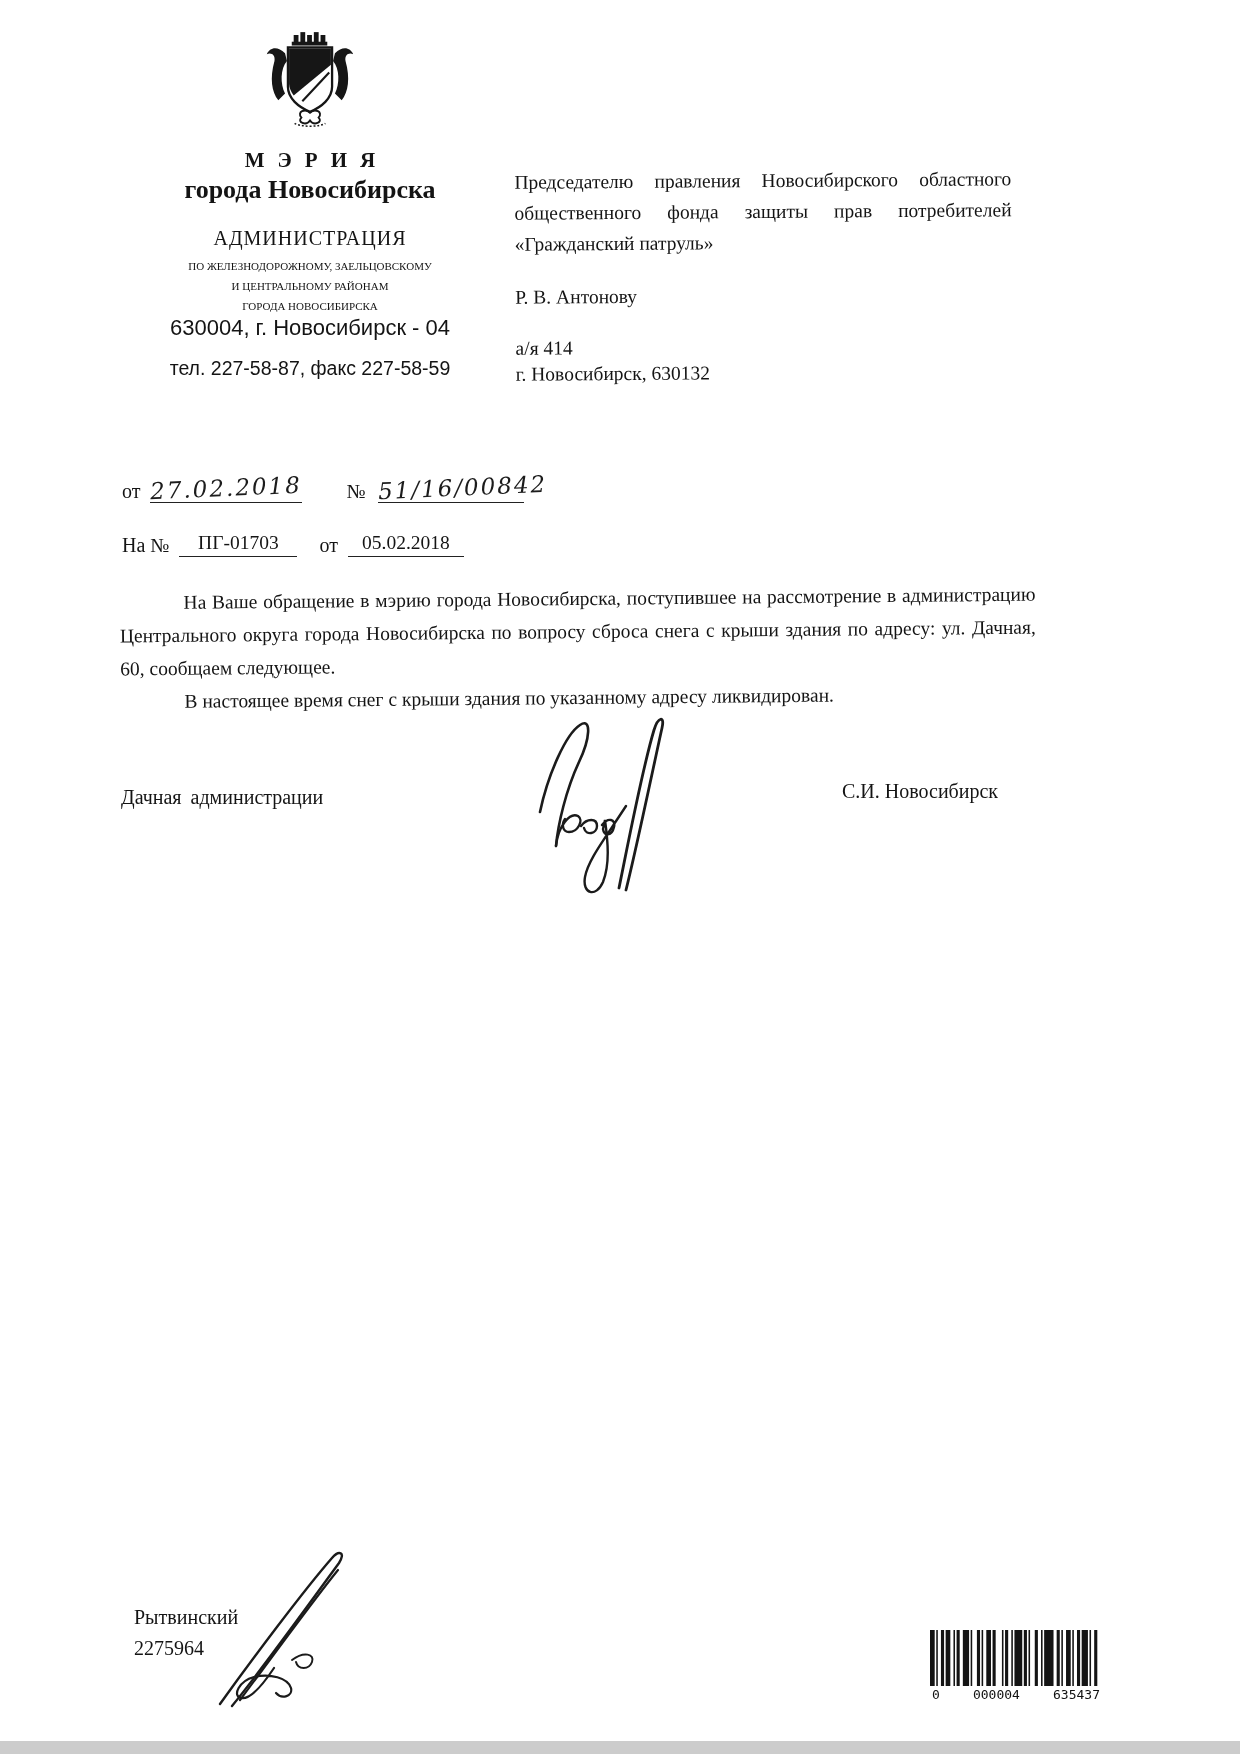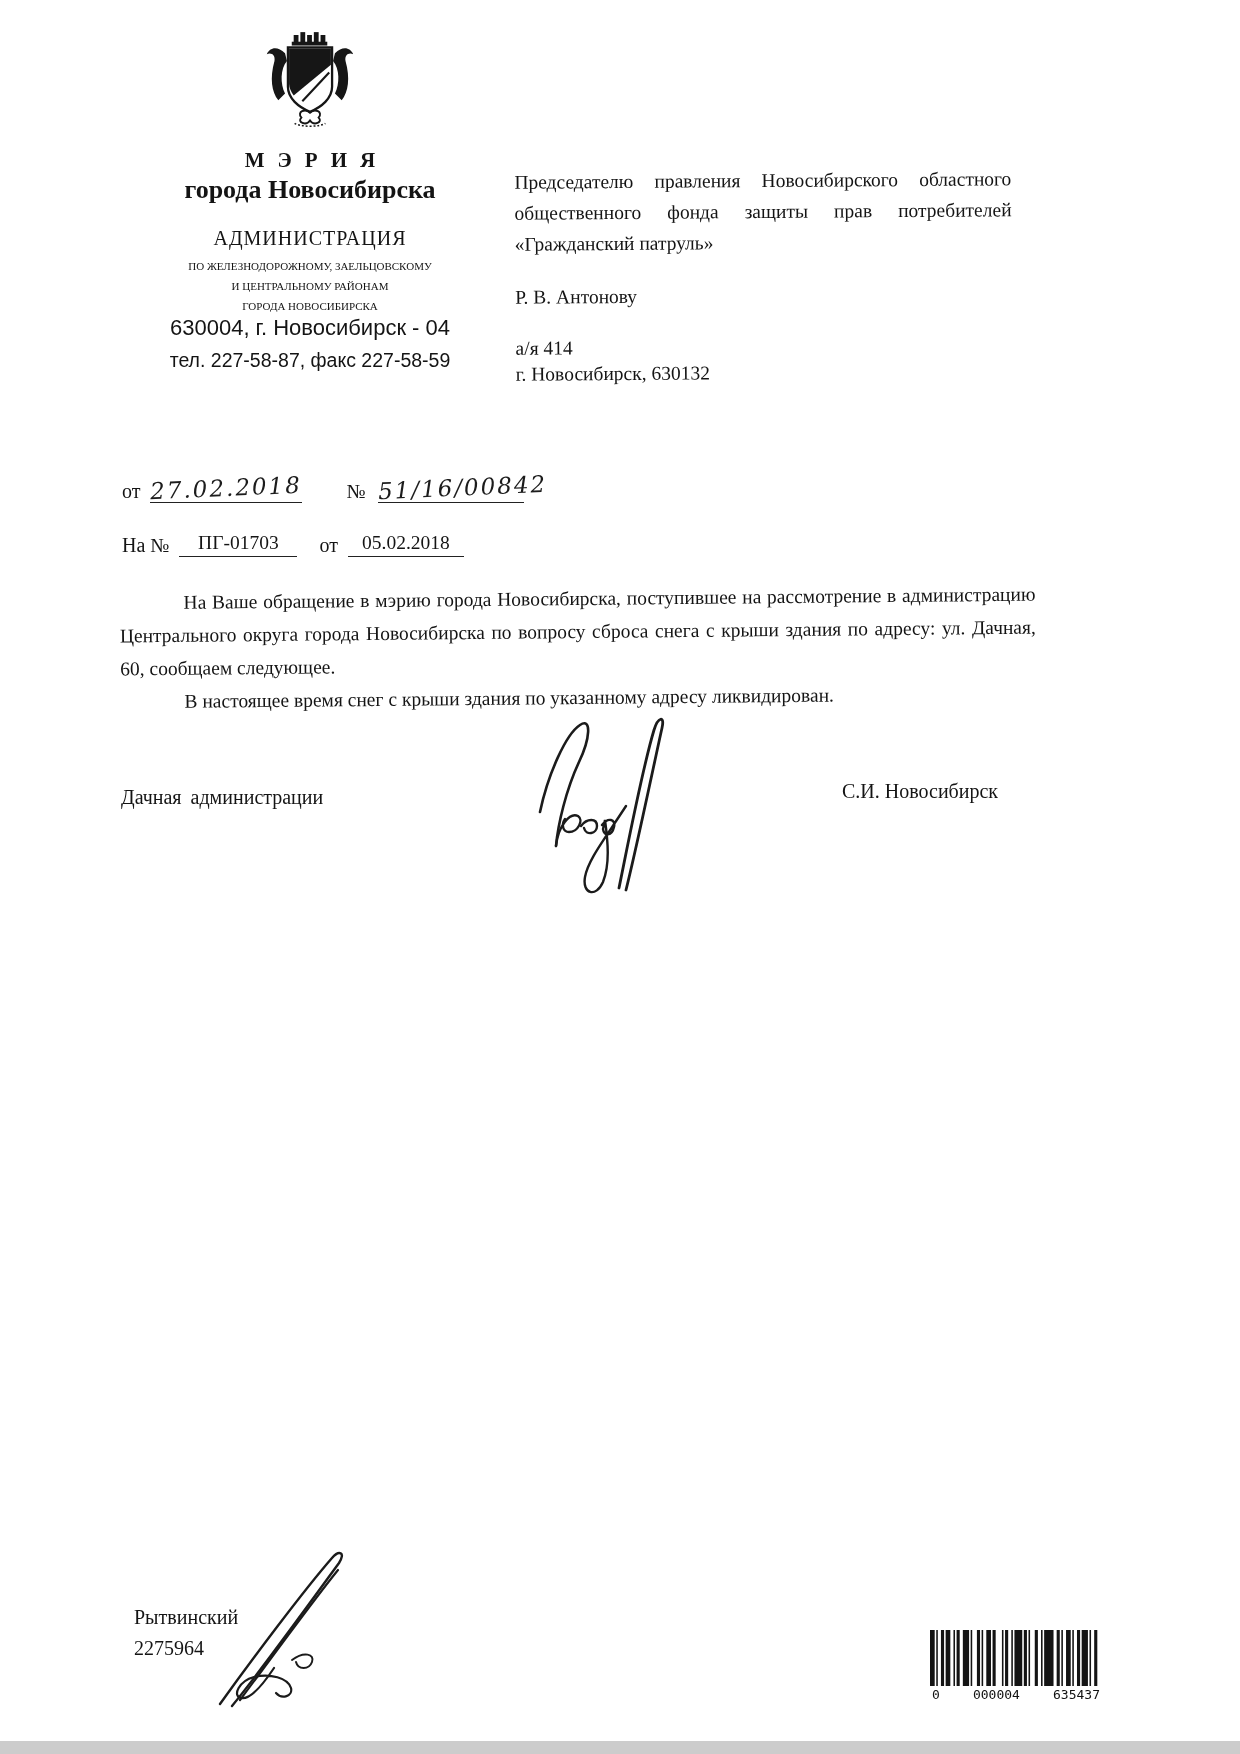--- a/index.html
+++ b/index.html
@@ -10,21 +10,21 @@
 
   
   .letterhead { position:absolute; left:100px; top:32px; width:420px; text-align:center; }
   .emblem { display:block; margin:0 auto 14px auto; }
   .org1 { font-size:21px; font-weight:bold; letter-spacing:13px; margin-left:13px; }
   .org2 { font-size:26px; font-weight:bold; margin-top:2px; }
   .dept1 { font-size:20px; letter-spacing:1px; margin-top:22px; }
   .dept2 { font-size:24px; letter-spacing:1px; margin-top:3px; }
   .districts { font-size:11px; margin-top:6px; line-height:20px; }
   .addr { font-family:Liberation Sans, sans-serif; font-size:22px; line-height:23px; }
-  .addr-phone { font-family:"Liberation Sans", sans-serif; font-size:19.5px; margin-top:10px; }
+  .addr-phone { font-family:"Liberation Sans", sans-serif; font-size:19.5px; margin-top:18px; }
 
   
   .ref-row1 { position:absolute; left:122px; top:468px; width:420px; white-space:nowrap; }
   .ref-row2 { position:absolute; left:122px; top:530px; width:420px; white-space:nowrap; }
   .ref-label { font-size:20px; }
   .blank { display:inline-block; border-bottom:1.6px solid #222; text-align:center; vertical-align:bottom; position:relative; }
   .blank-date  { width:152px; margin-left:10px; height:34px; }
   .blank-num   { width:146px; margin-left:12px; height:34px; }
   .blank-reply { width:118px; margin-left:10px; height:26px; }
   .blank-rdate { width:116px; margin-left:10px; height:26px; }

